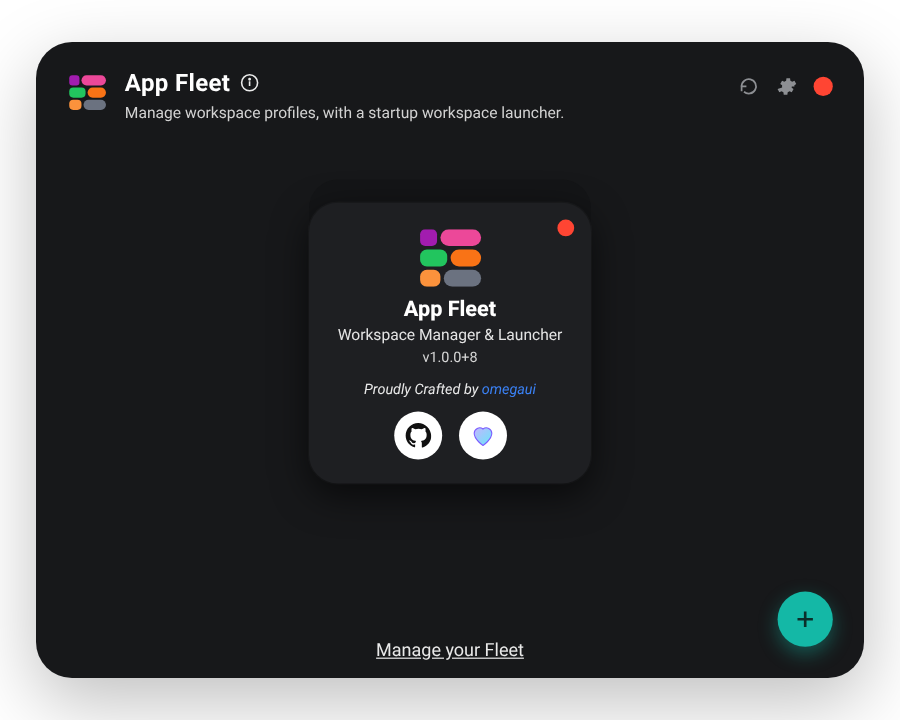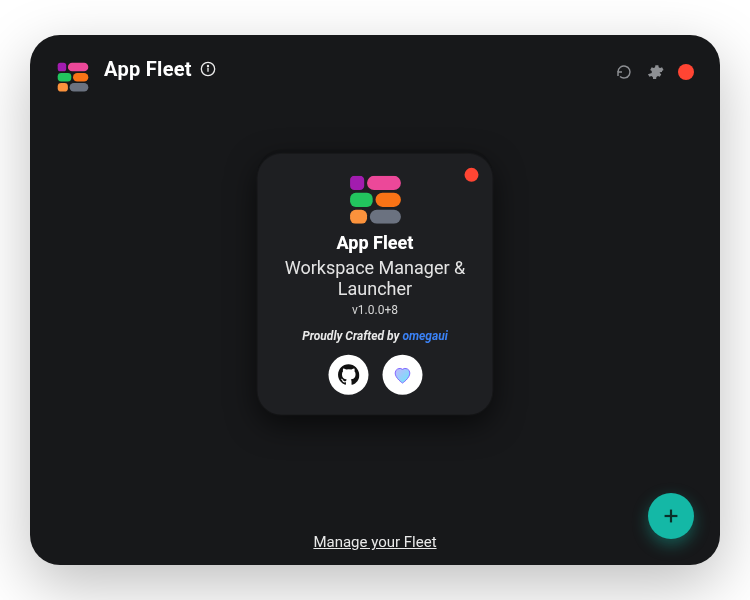--- a/index.html
+++ b/index.html
@@ -63,23 +63,23 @@
       background: #141517;
       border-radius: 24px;
       filter: blur(0.3px);
     }
     .card .red-dot-sm {
       position: absolute; top: 14px; right: 14px;
       width: 14px; height: 14px; border-radius: 50%; background: #ff4533;
     }
     .card-logo { width: 58px; height: 48px; margin: 0 auto 8px auto; }
     .card-title { font-size: 18px; font-weight: 800; color: #fff; margin-top: 4px; }
-    .card-sub { font-size: 18px; color: #e4e4e4; margin-top: 4px; }
+    .card-sub { font-size: 13px; color: #e4e4e4; margin-top: 4px; }
     .card-ver { font-size: 12px; color: #d6d6d6; margin-top: 4px; }
-    .card-credit { font-size: 12px; font-style: italic; color: #e9e9e9; margin-top: 12px; font-weight: bold; }
+    .card-credit { font-size: 12px; font-style: italic; color: #e9e9e9; margin-top: 12px; }
     .card-credit .author { color: #3b82f6; font-style: italic; }
     .card-buttons { display: flex; justify-content: center; gap: 14px; margin-top: 12px; }
     .circle-btn {
       width: 40px; height: 40px; border-radius: 50%;
       background: #fff; display: flex; align-items: center; justify-content: center;
       cursor: pointer;
     }
     .footer-text {
       position: absolute; bottom: 14px; left: 0; right: 0;
       text-align: center; font-size: 15px; color: #e9e9e9; text-decoration: underline;
@@ -113,20 +113,21 @@
       <div class="title-row">
         <span class="title">App Fleet</span>
         <span class="info-icon icon-btn">
           <svg width="16" height="16" viewBox="0 0 24 24" fill="none" stroke="#eaeaea" stroke-width="2">
             <circle cx="12" cy="12" r="10"></circle>
             <line x1="12" y1="10" x2="12" y2="16"></line>
             <circle cx="12" cy="7.5" r="0.8" fill="#eaeaea"></circle>
           </svg>
         </span>
       </div>
+      <div class="subtitle">Manage workspace profiles, with a startup workspace launcher.</div>
     </div>
     <div class="header-actions">
       <span class="icon-btn">
         <svg width="16" height="16" viewBox="0 0 24 24" fill="none" stroke="currentColor" stroke-width="2.2">
           <path d="M3 12a9 9 0 1 1 3 6.7"></path>
           <polyline points="3 18 3 12 9 12"></polyline>
         </svg>
       </span>
       <span class="icon-btn">
         <svg width="18" height="18" viewBox="0 0 24 24" fill="currentColor">

